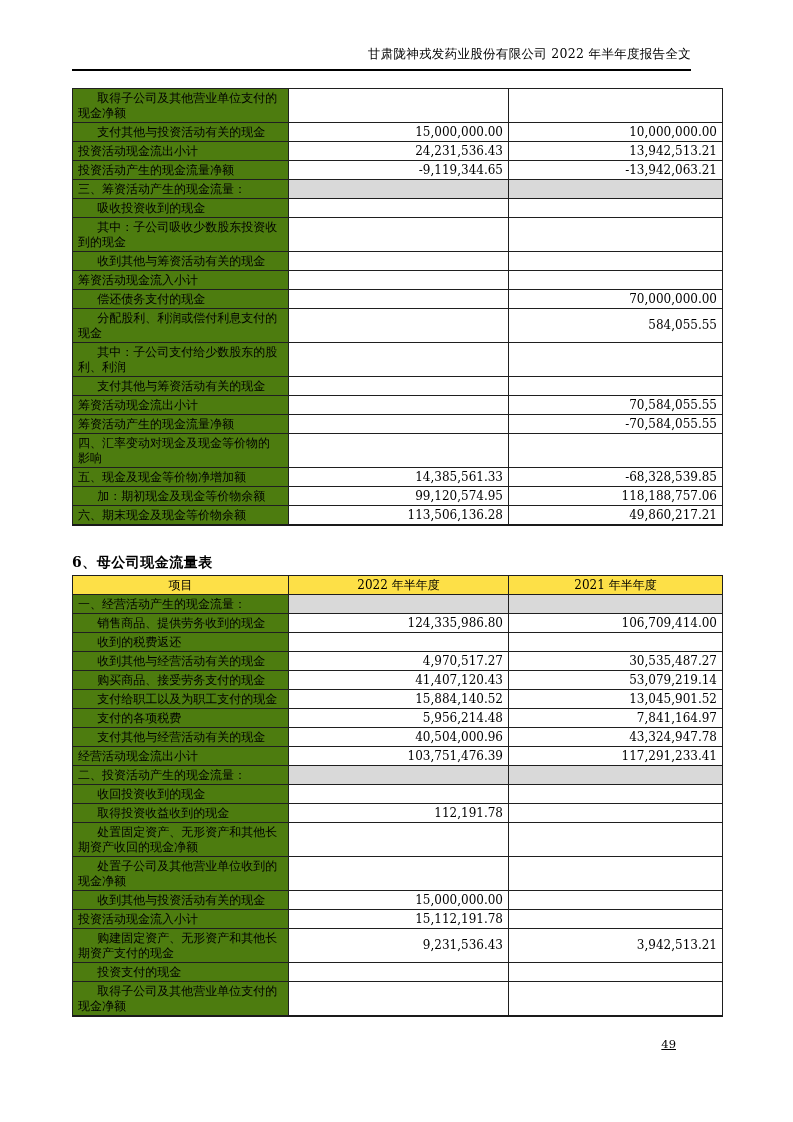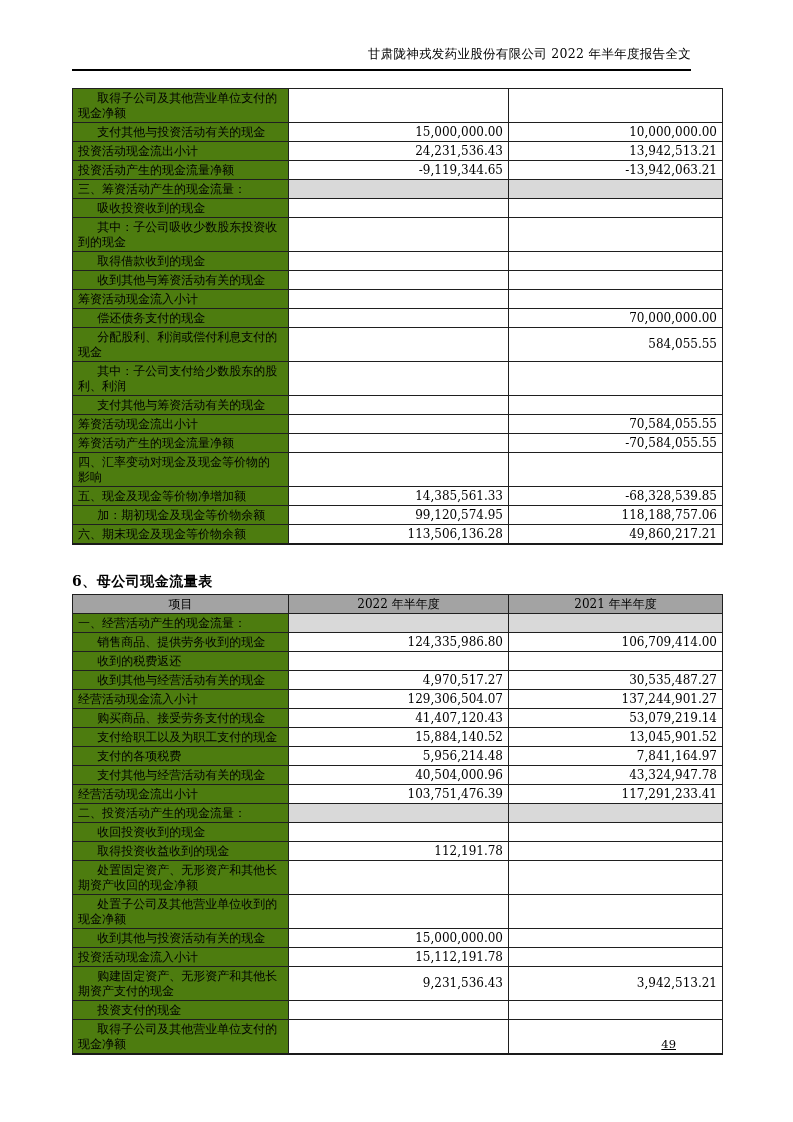--- a/index.html
+++ b/index.html
@@ -38,21 +38,21 @@
   table.fin col.c2 { width: 220px; }
   table.fin col.c3 { width: 214px; }
   table.fin th, table.fin td {
     border: 1px solid #1f1f1f;
     font-size: 12px;
     line-height: 15px;
     padding: 1.5px 5px;
     vertical-align: middle;
   }
   table.fin th {
-    background: #a3a3a3;
+    background: #fde047;
     font-weight: normal;
     text-align: center;
   }
   td.label {
     background: #4d7c0f;
     white-space: pre-wrap;
     text-align: left;
   }
   td.label.indent { text-indent: 1.6em; }
   td.val {
@@ -124,25 +124,20 @@
           <td class="val"></td>
         </tr>
         <tr>
           <td class="label indent">吸收投资收到的现金</td>
           <td class="val"></td>
           <td class="val"></td>
         </tr>
         <tr>
           <td class="label indent">其中：子公司吸收少数股东投资收
 到的现金</td>
-          <td class="val"></td>
-          <td class="val"></td>
-        </tr>
-        <tr>
-          <td class="label indent">取得借款收到的现金</td>
           <td class="val"></td>
           <td class="val"></td>
         </tr>
         <tr>
           <td class="label indent">收到其他与筹资活动有关的现金</td>
           <td class="val"></td>
           <td class="val"></td>
         </tr>
         <tr>
           <td class="label">筹资活动现金流入小计</td>
@@ -236,25 +231,20 @@
           <td class="label indent">收到的税费返还</td>
           <td class="val"></td>
           <td class="val"></td>
         </tr>
         <tr>
           <td class="label indent">收到其他与经营活动有关的现金</td>
           <td class="val">4,970,517.27</td>
           <td class="val">30,535,487.27</td>
         </tr>
         <tr>
-          <td class="label">经营活动现金流入小计</td>
-          <td class="val">129,306,504.07</td>
-          <td class="val">137,244,901.27</td>
-        </tr>
-        <tr>
           <td class="label indent">购买商品、接受劳务支付的现金</td>
           <td class="val">41,407,120.43</td>
           <td class="val">53,079,219.14</td>
         </tr>
         <tr>
           <td class="label indent">支付给职工以及为职工支付的现金</td>
           <td class="val">15,884,140.52</td>
           <td class="val">13,045,901.52</td>
         </tr>
         <tr>

